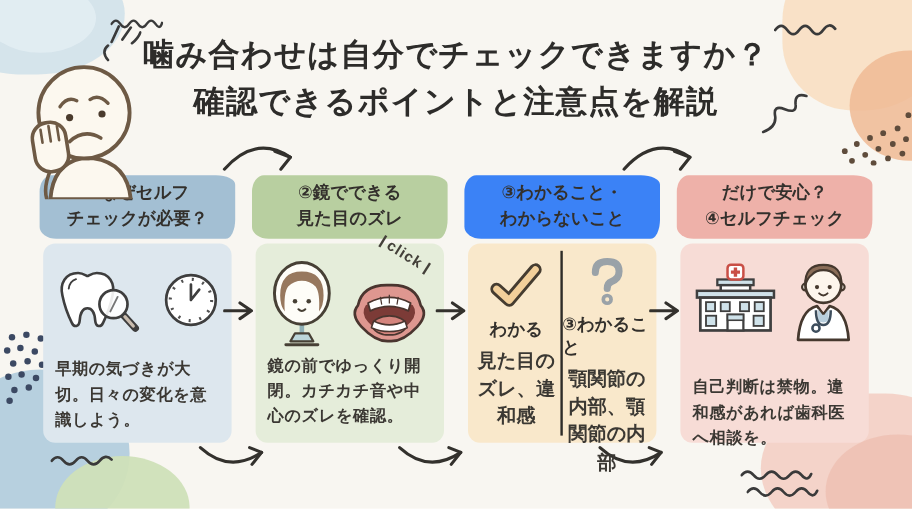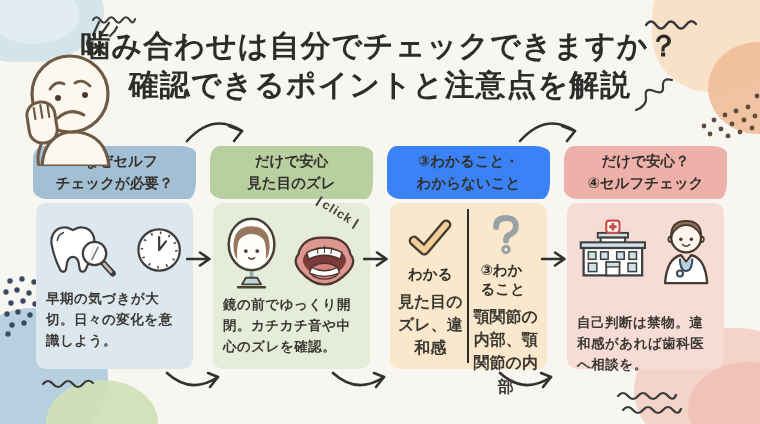--- a/index.html
+++ b/index.html
@@ -15,47 +15,47 @@
   .blob-tr2 { left:708px; top:42px; width:100px; height:92px; background:#f0ba94; opacity:.85; }
   .blob-bl  { left:-42px; top:308px; width:150px; height:140px; background:#abc9dc; opacity:.85; }
   .blob-bl2 { left:46px; top:380px; width:112px; height:86px; background:#cfe0b8; opacity:.95; }
   .blob-br  { left:634px; top:328px; width:170px; height:130px; background:#f3cfc4; opacity:.9; border-radius:55% 45% 40% 60%; }
   .blob-br2 { left:688px; top:362px; width:120px; height:95px; background:#edbfb2; opacity:.8; }
 
   .deco { position:absolute; }
 
   
   .title { position:absolute; top:26px; left:0; width:100%; text-align:center; z-index:3;
-           font-weight:bold; color:#2d2c2a; font-size:30px; line-height:39px; letter-spacing:1px; }
+           font-weight:bold; color:#2d2c2a; font-size:26px; line-height:39px; letter-spacing:1px; }
 
   
   .card { position:absolute; top:146px; width:157px; z-index:2; }
   .card-1 { left:36px; }  .card-2 { left:213px; }  .card-3 { left:390px; }  .card-4 { left:567px; }
 
   .card-header { min-height:53px; display:flex; flex-direction:column; justify-content:center;
                  text-align:center; font-weight:bold; font-size:14.5px; line-height:1.45;
                  color:#33302c; padding:4px 2px; margin:0 -3px;
                  border-radius:10px 16px 8px 14px / 14px 8px 16px 10px; }
   .card-body { margin-top:4px; height:166px; border-radius:10px; padding:8px 10px 8px;
                display:flex; flex-direction:column; }
-  .h-1 { background:#a3bfd3; } .b-1 { background:#dde7ee; }
+  .h-1 { background:#a3bfd3; } .b-1 { background:#dde7ee;justify-content:space-between; }
   .h-2 { background:#b8cfa0; } .b-2 { background:#e5edda; }
   .h-3 { background:#3b82f6; } .b-3 { background:#f9e8cb; }
   .h-4 { background:#eeb1a9; } .b-4 { background:#f7dcd6;gap:28px; }
 
   .icon-row { height:84px; display:flex; align-items:center; justify-content:center; gap:9px; position:relative; }
   .card-1 .icon-row { height:78px; }
   .card-text { font-size:13.5px; font-weight:bold; color:#3b3833; line-height:1.55; letter-spacing:.5px; }
 
   
   .cols { display:flex; height:100%; }
   .col { width:50%; display:flex; flex-direction:column; align-items:center; padding-top:6px; }
   .col-known { border-right:2px solid #2e2c28; }
   .col-icon { height:46px; display:flex; align-items:center; justify-content:center; }
-  .col-label { font-size:14.5px; font-weight:bold; color:#33302c; margin:4px 12px 6px; }
+  .col-label { font-size:14.5px; font-weight:bold; color:#33302c; margin:4px 0 6px; }
   .col-text { font-size:16px; font-weight:bold; color:#3b3833; line-height:1.45; text-align:center; padding:0 3px; }
 
   
   .click-tag { position:absolute; right:-4px; top:-6px; transform:rotate(32deg);
                font-size:12.5px; font-weight:bold; color:#44403a; letter-spacing:1px;
                display:flex; align-items:center; }
   .click-tick { display:inline-block; width:2px; height:11px; background:#44403a; margin:0 4px; }
 
   svg { display:block; }
 </style>
@@ -202,21 +202,21 @@
           <circle cx="28" cy="28" r="20" fill="none" stroke="#3e3e3e" stroke-width="3" stroke-dasharray="2 8.5" opacity="0.9"></circle>
           <path d="M28,28 V13 M28,28 L36,18" fill="none" stroke="#3e3e3e" stroke-width="2.6" stroke-linecap="round"></path>
         </svg>
       </div>
       <div class="card-text">早期の気づきが大切。日々の変化を意識しよう。</div>
     </div>
   </div>
 
   <div class="card card-2">
     <div class="card-header h-2">
-      <span>だけで安心</span>
+      <span>②鏡でできる</span>
       <span>見た目のズレ</span>
     </div>
     <div class="card-body b-2">
       <div class="icon-row">
         <svg width="58" height="78" viewBox="0 0 60 80">
           <path d="M30,58 V67" stroke="#8fb0b6" stroke-width="4"></path>
           <path d="M24,66 L36,66 L40,73 L20,73 Z" fill="#bcd6da" stroke="#474035" stroke-width="2" stroke-linejoin="round"></path>
           <path d="M16,76 H44" stroke="#474035" stroke-width="2.6" stroke-linecap="round"></path>
           <ellipse cx="30" cy="31" rx="24" ry="27" fill="#fefdf8" stroke="#474035" stroke-width="2.6"></ellipse>
           <path d="M11,33 Q11,12 30,12 Q49,12 49,33 Q49,42 45,47 Q46,30 42,25 Q37,20 30,20 Q23,20 18,25 Q14,30 15,47 Q11,42 11,33 Z" fill="#97785e"></path>

